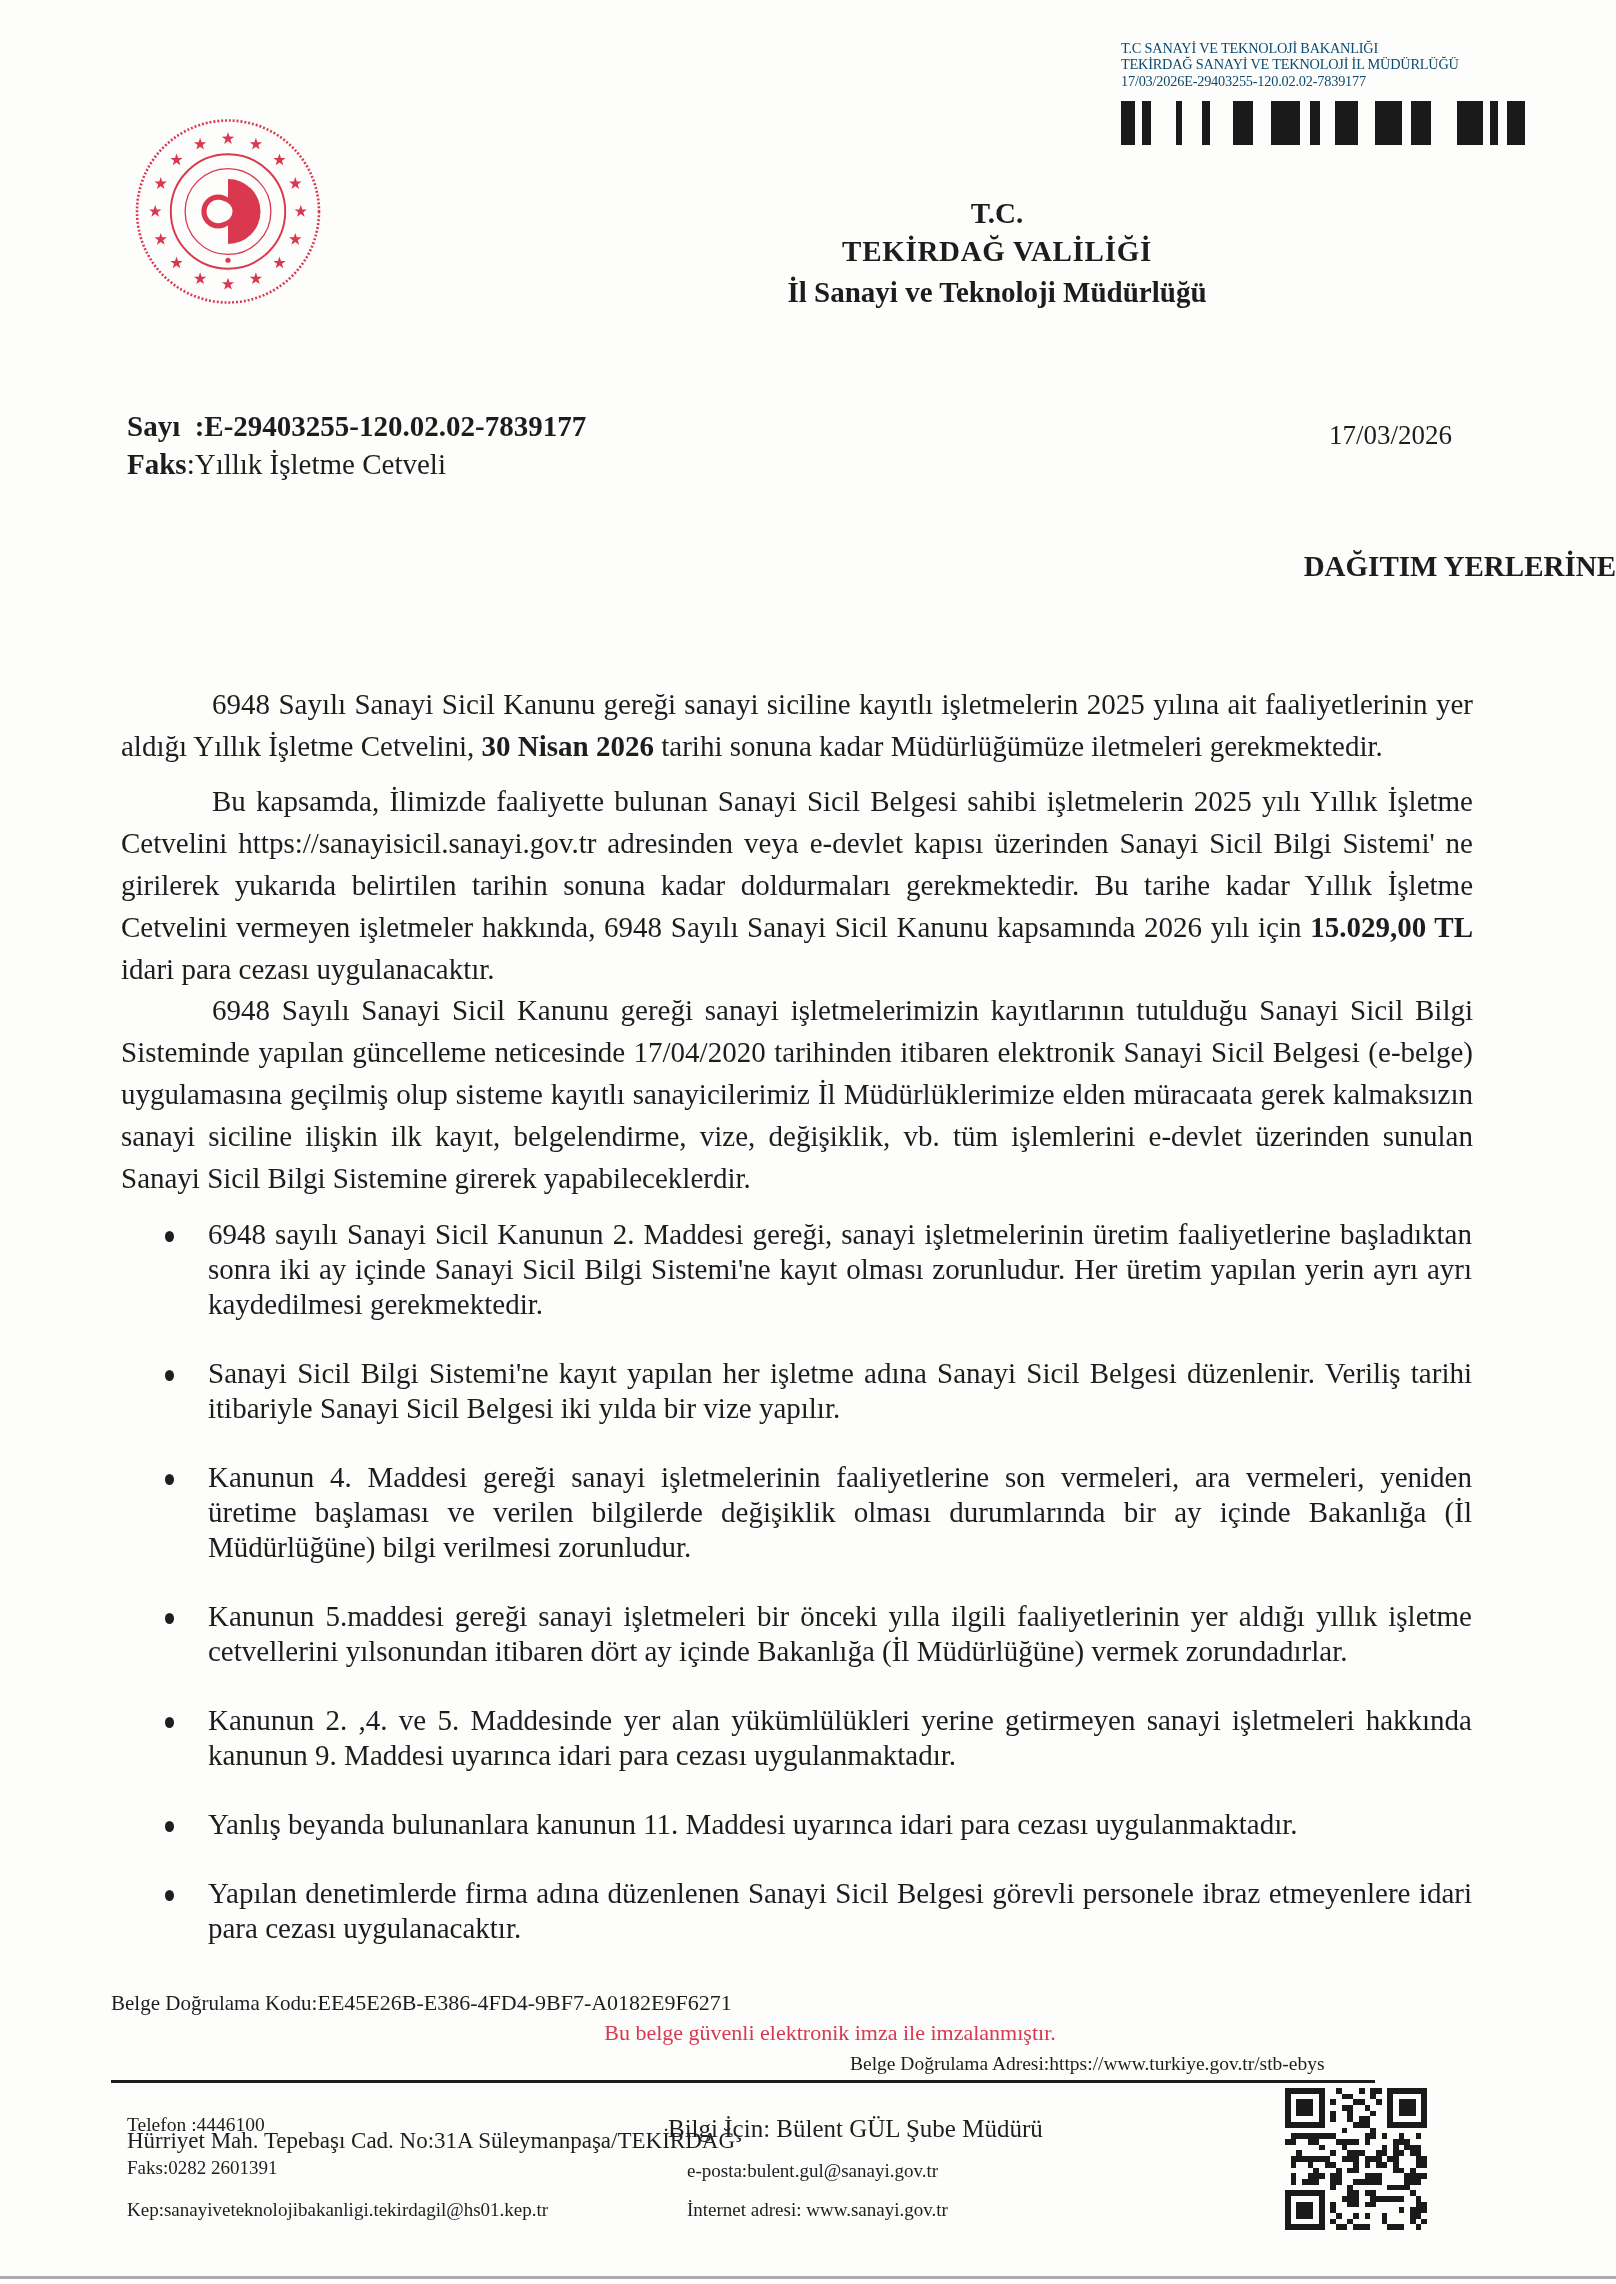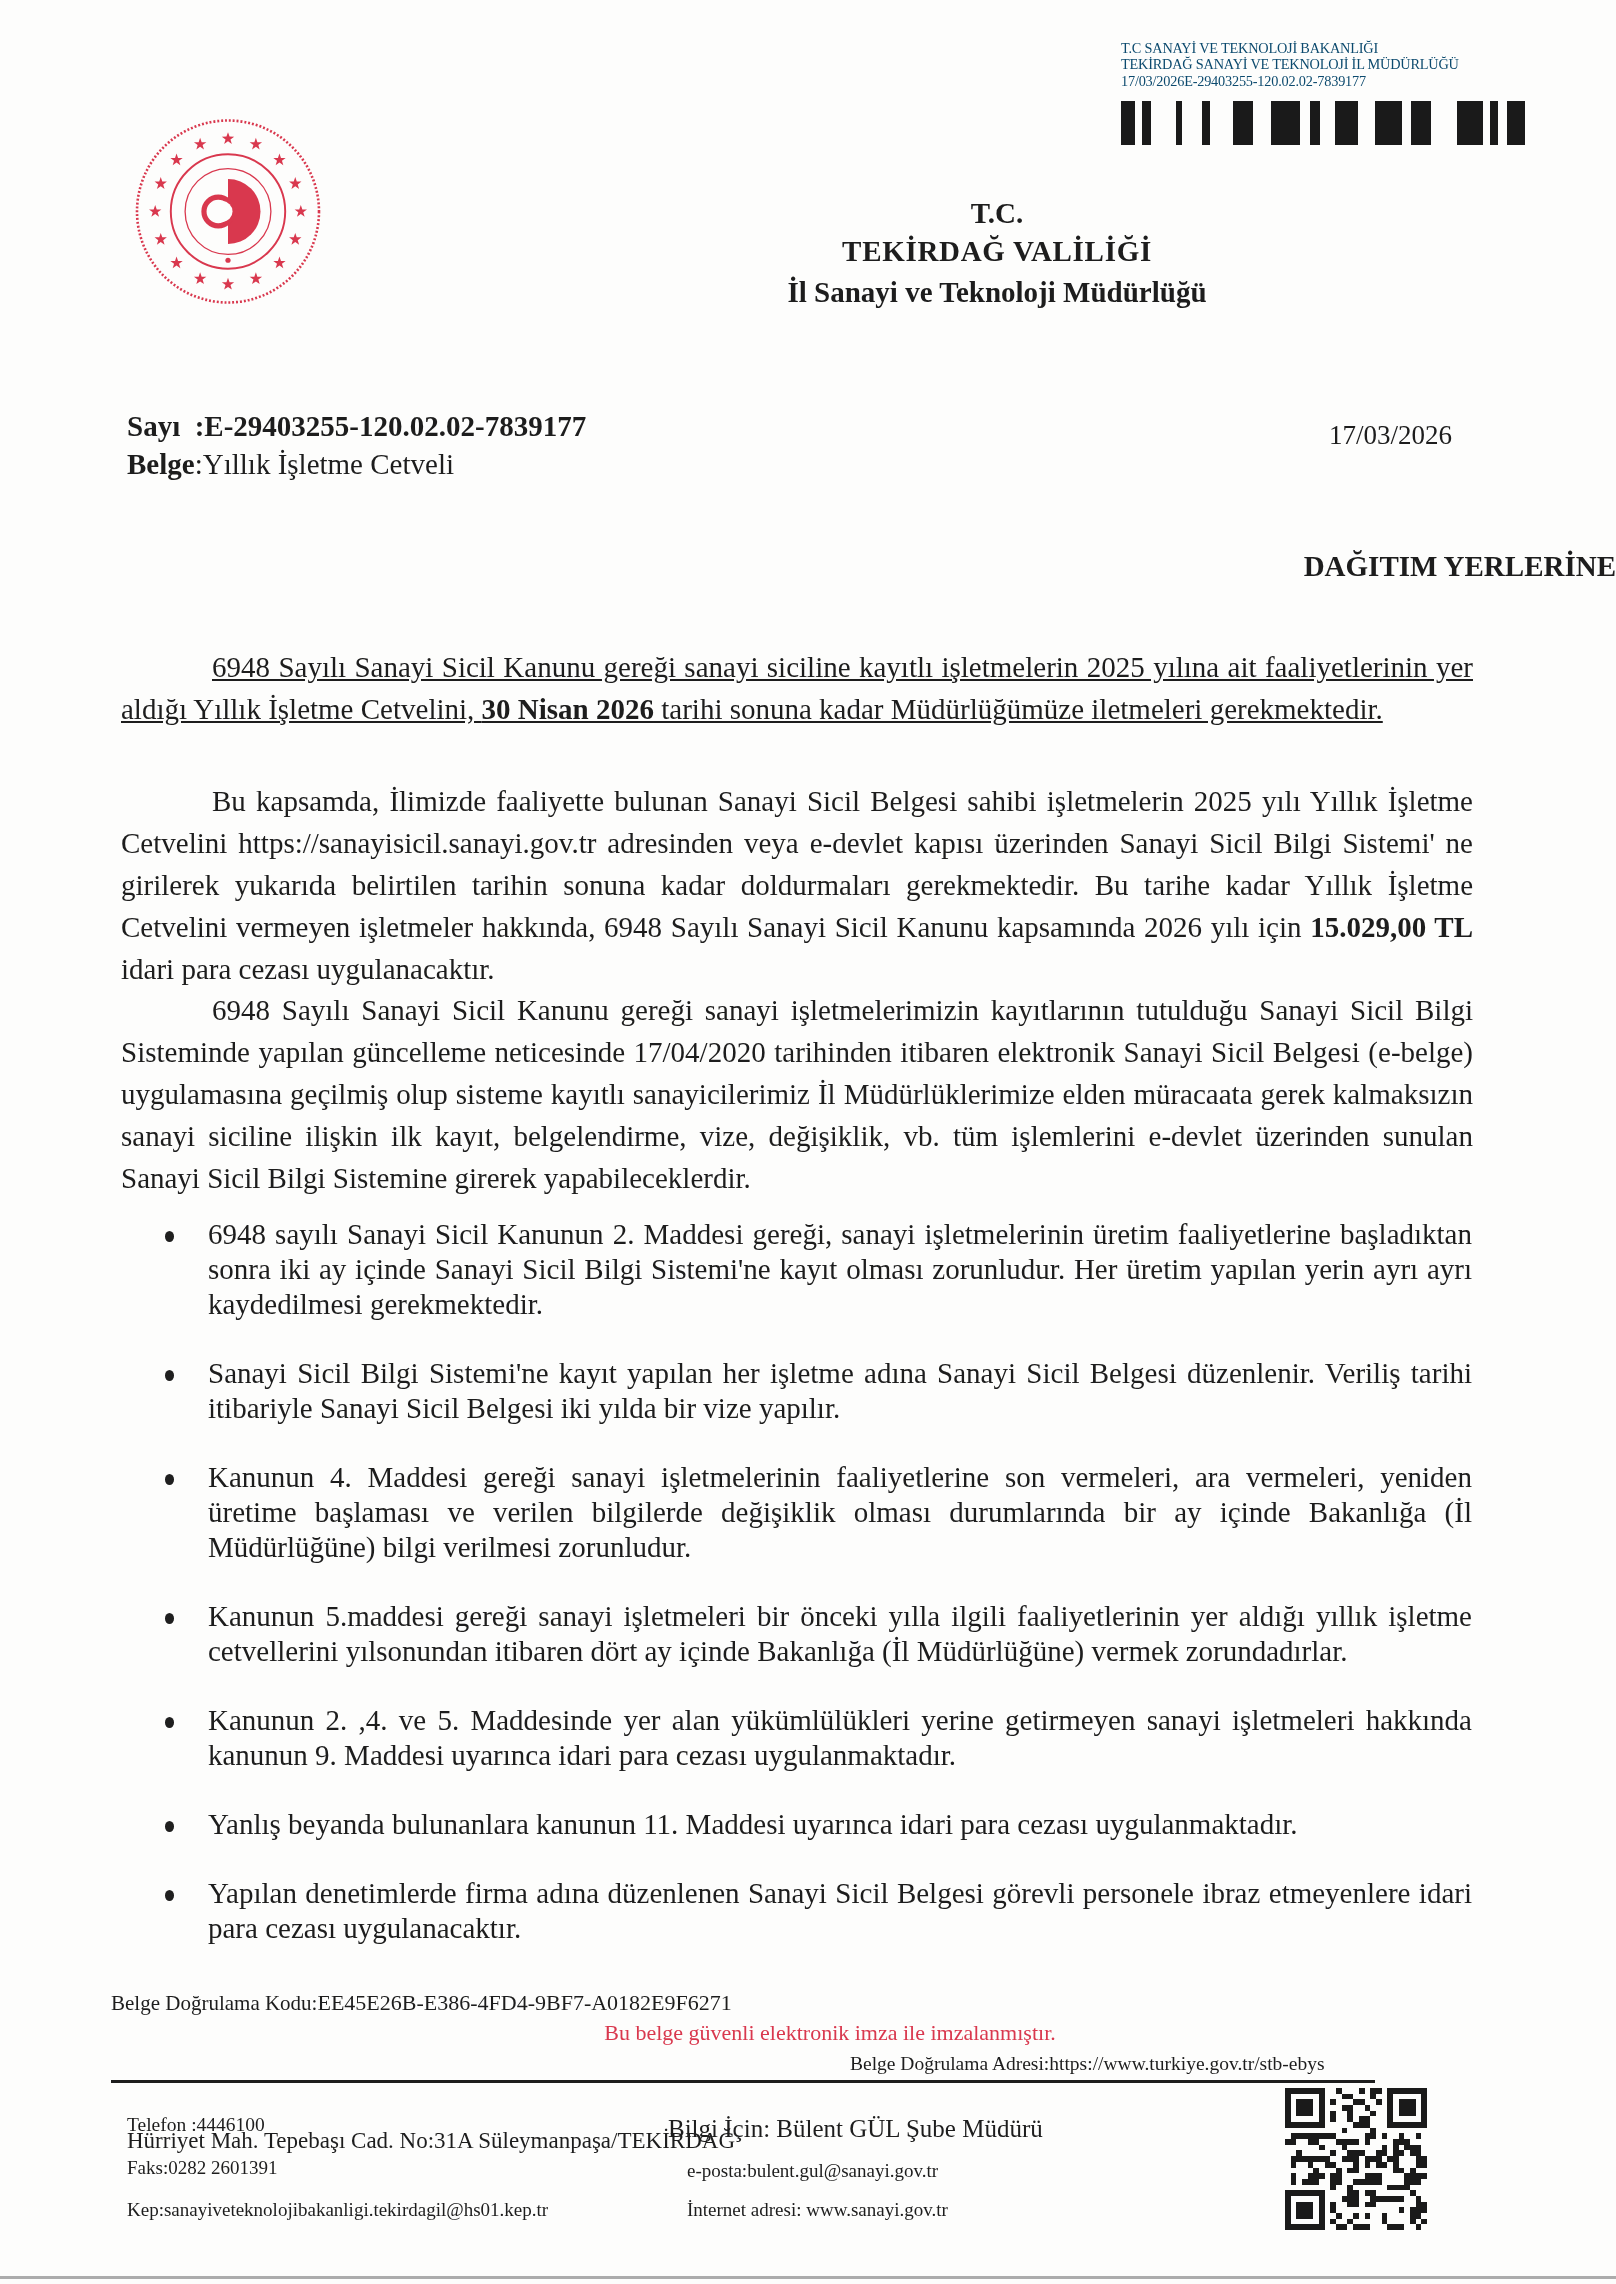--- a/index.html
+++ b/index.html
@@ -24,21 +24,21 @@
   .hdr3 { top:276px; font-size:29px; left:189px; }
 
   .sayi { left:127px; top:410px; font-size:29px; font-weight:bold; }
   .konu { left:127px; top:448px; font-size:29px; }
   .konu b { font-weight:bold; }
   .date { left:1329px; top:420px; font-size:27px; }
 
   .dagitim { left:0; width:1616px; top:550px; text-align:right; font-size:29px; font-weight:bold; padding-left:13px; box-sizing:border-box;}
 
   .body { left:121px; width:1352px; font-size:29px; line-height:42px; text-align:justify; }
-  .p1 { top:646px;text-decoration:underline; }
+  .p1 { top:683px; }
   .p2 { top:780px; }
   .p3 { top:989px; }
   .indent { text-indent:91px; }
 
   .bullets { left:156px; width:1316px; top:1217px; font-size:29px; line-height:35px; }
   .bullet { position:relative; padding-left:52px; text-align:justify; margin-bottom:34px; }
   .bullet .dot { position:absolute; left:9px; top:14.3px; width:9px; height:10.4px; border-radius:50%; background:#1f1f1f; }
 
   
   .sig-note { left:0; width:1616px; top:2020px; text-align:center; font-size:22px; color:#d9384e; padding-left:44px; box-sizing:border-box; }
@@ -112,21 +112,21 @@
 </svg>
 
 <div class="abs hdr hdr1">T.C.</div>
 <div class="abs hdr hdr2">TEKİRDAĞ VALİLİĞİ</div>
 <div class="abs hdr hdr3">İl Sanayi ve Teknoloji Müdürlüğü</div>
 
 <div class="abs sayi">
   <span>Sayı</span>&nbsp;&nbsp;<span>:E-29403255-120.02.02-7839177</span>
 </div>
 <div class="abs konu">
-  <b>Belge</b><span>:Yıllık İşletme Cetveli</span>
+  <b>Faks</b><span>:Yıllık İşletme Cetveli</span>
 </div>
 <div class="abs date">17/03/2026</div>
 
 <div class="abs dagitim">DAĞITIM YERLERİNE</div>
 
 <div class="abs body p1 indent">
   <span>6948 Sayılı Sanayi Sicil Kanunu gereği sanayi siciline kayıtlı işletmelerin 2025 yılına ait faaliyetlerinin yer aldığı  Yıllık İşletme Cetvelini, </span><b>30 Nisan 2026</b><span> tarihi sonuna kadar Müdürlüğümüze iletmeleri gerekmektedir.</span>
 </div>
 <div class="abs body p2 indent">
   <span>Bu kapsamda, İlimizde faaliyette bulunan Sanayi Sicil Belgesi sahibi işletmelerin 2025 yılı Yıllık İşletme Cetvelini https://sanayisicil.sanayi.gov.tr adresinden veya e-devlet kapısı üzerinden Sanayi Sicil Bilgi Sistemi' ne girilerek yukarıda belirtilen tarihin sonuna kadar doldurmaları gerekmektedir. Bu tarihe kadar Yıllık İşletme Cetvelini vermeyen işletmeler hakkında, 6948 Sayılı Sanayi Sicil Kanunu kapsamında 2026 yılı için </span><b>15.029,00 TL</b><span> idari para cezası uygulanacaktır.</span>

